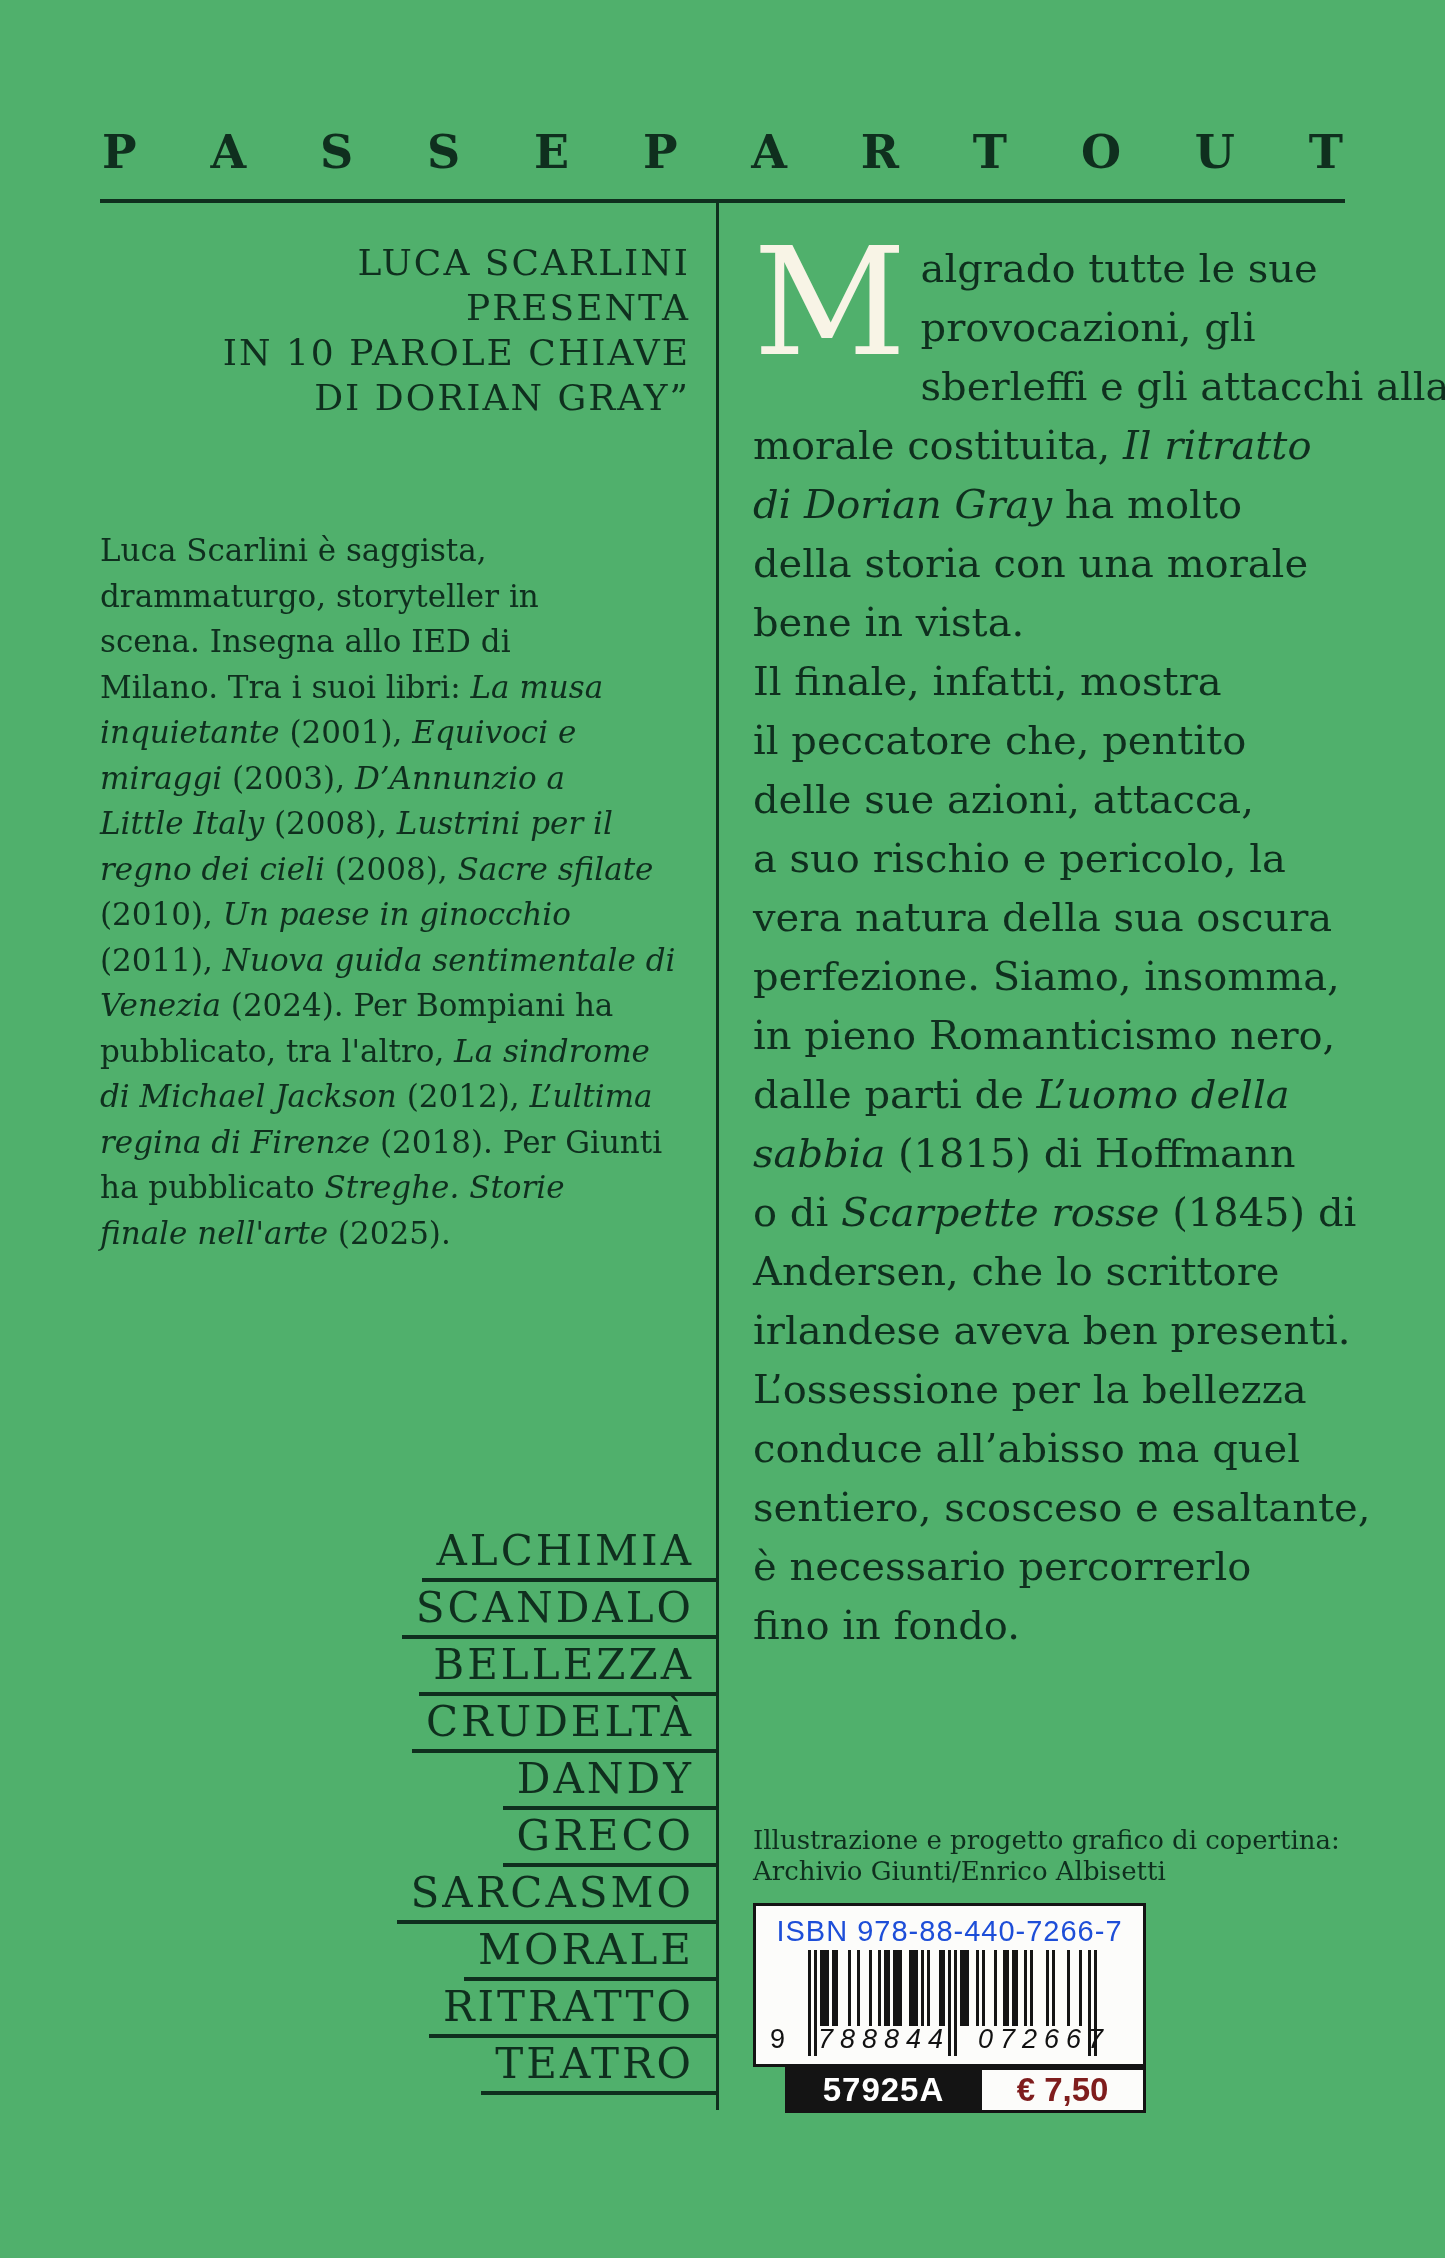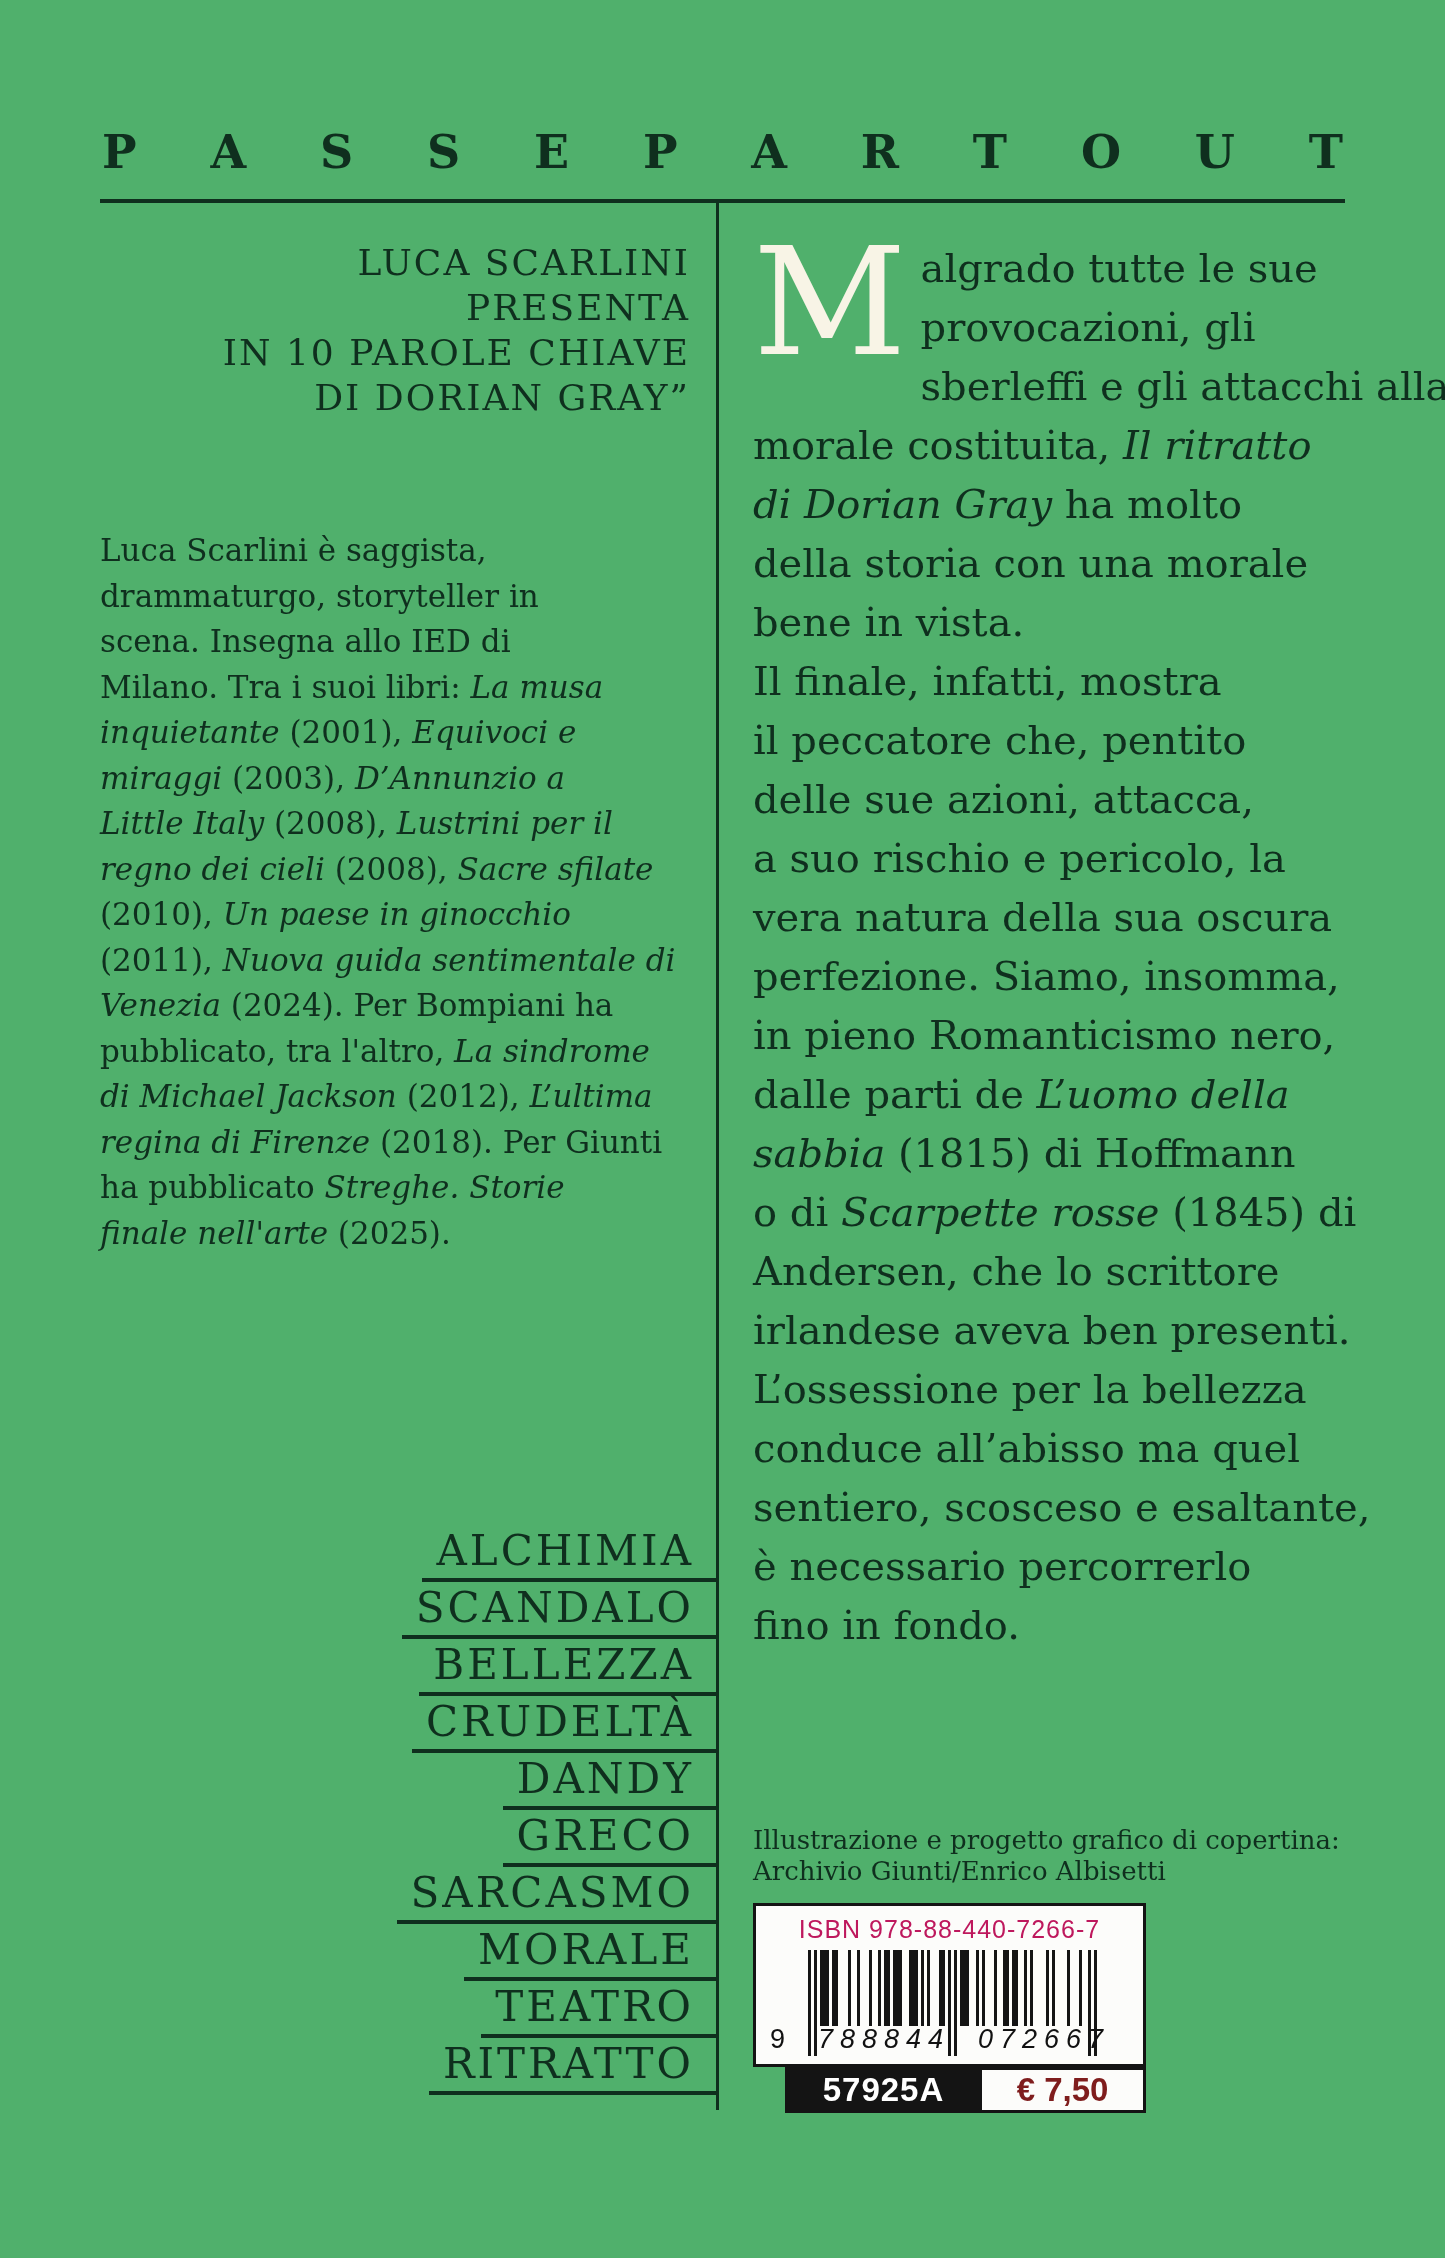--- a/index.html
+++ b/index.html
@@ -36,21 +36,21 @@
   .main-text{margin-top:32px;font-size:40px;line-height:59px;}
   .main-text .line{white-space:nowrap;}
   .drop-cap{float:left;font-size:150px;line-height:118px;color:var(--cream);
             margin:4px 14px 0 0;font-weight:500;}
   .credit{margin-top:170px;font-size:26px;line-height:31px;}
 
   
   .barcode{margin-top:16px;width:393px;}
   .bc-top{position:relative;background:var(--paper);border:3px solid var(--bk);height:158px;}
   .bc-isbn{text-align:center;padding-top:9px;font-family:"Liberation Sans","DejaVu Sans",sans-serif;
-           font-size:25px;color:#be185d;letter-spacing:1px;}
+           font-size:29px;color:#1d4ed8;letter-spacing:1px;}
   .bc-bars{position:absolute;left:52px;top:44px;width:290px;height:106px;display:flex;align-items:flex-start;}
   .mod{flex:1;height:0;}
   .mod.bar{background:var(--bk);height:76px;}
   .mod.bar.tall{height:106px;}
   .bc-digits{position:absolute;top:118px;left:14px;width:354px;display:flex;
              font-family:"Liberation Sans","DejaVu Sans",sans-serif;font-size:27px;color:#111;}
   .bc-digits .d9{width:34px;}
   .bc-digits .dgrp{flex:1;text-align:center;letter-spacing:7px;font-style:italic;}
   .bc-bottom{display:flex;height:46px;margin-left:32px;}
   .bc-code{width:197px;background:var(--bk);color:#fff;display:flex;align-items:center;justify-content:center;
@@ -109,22 +109,22 @@
 
   <div class="keywords">
       <div class="kw-row"><span class="kw">ALCHIMIA</span></div>
       <div class="kw-row"><span class="kw">SCANDALO</span></div>
       <div class="kw-row"><span class="kw">BELLEZZA</span></div>
       <div class="kw-row"><span class="kw">CRUDELTÀ</span></div>
       <div class="kw-row"><span class="kw">DANDY</span></div>
       <div class="kw-row"><span class="kw">GRECO</span></div>
       <div class="kw-row"><span class="kw">SARCASMO</span></div>
       <div class="kw-row"><span class="kw">MORALE</span></div>
+      <div class="kw-row"><span class="kw">RITRATTO</span></div>
       <div class="kw-row"><span class="kw">TEATRO</span></div>
-      <div class="kw-row"><span class="kw">RITRATTO</span></div>
     </div>
 
   <div class="right-col">
     <div class="main-text">
       <span class="drop-cap">M</span>
       <div>
           <div class="line"><span>algrado tutte le sue</span></div>
           <div class="line"><span>provocazioni, gli</span></div>
           <div class="line"><span>sberleffi e gli attacchi alla</span></div>
           <div class="line"><span>morale costituita, </span><em>Il ritratto</em></div>

